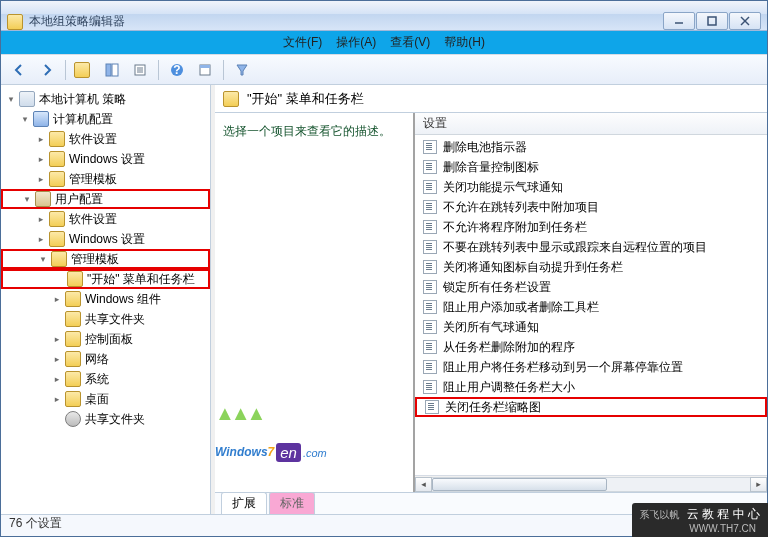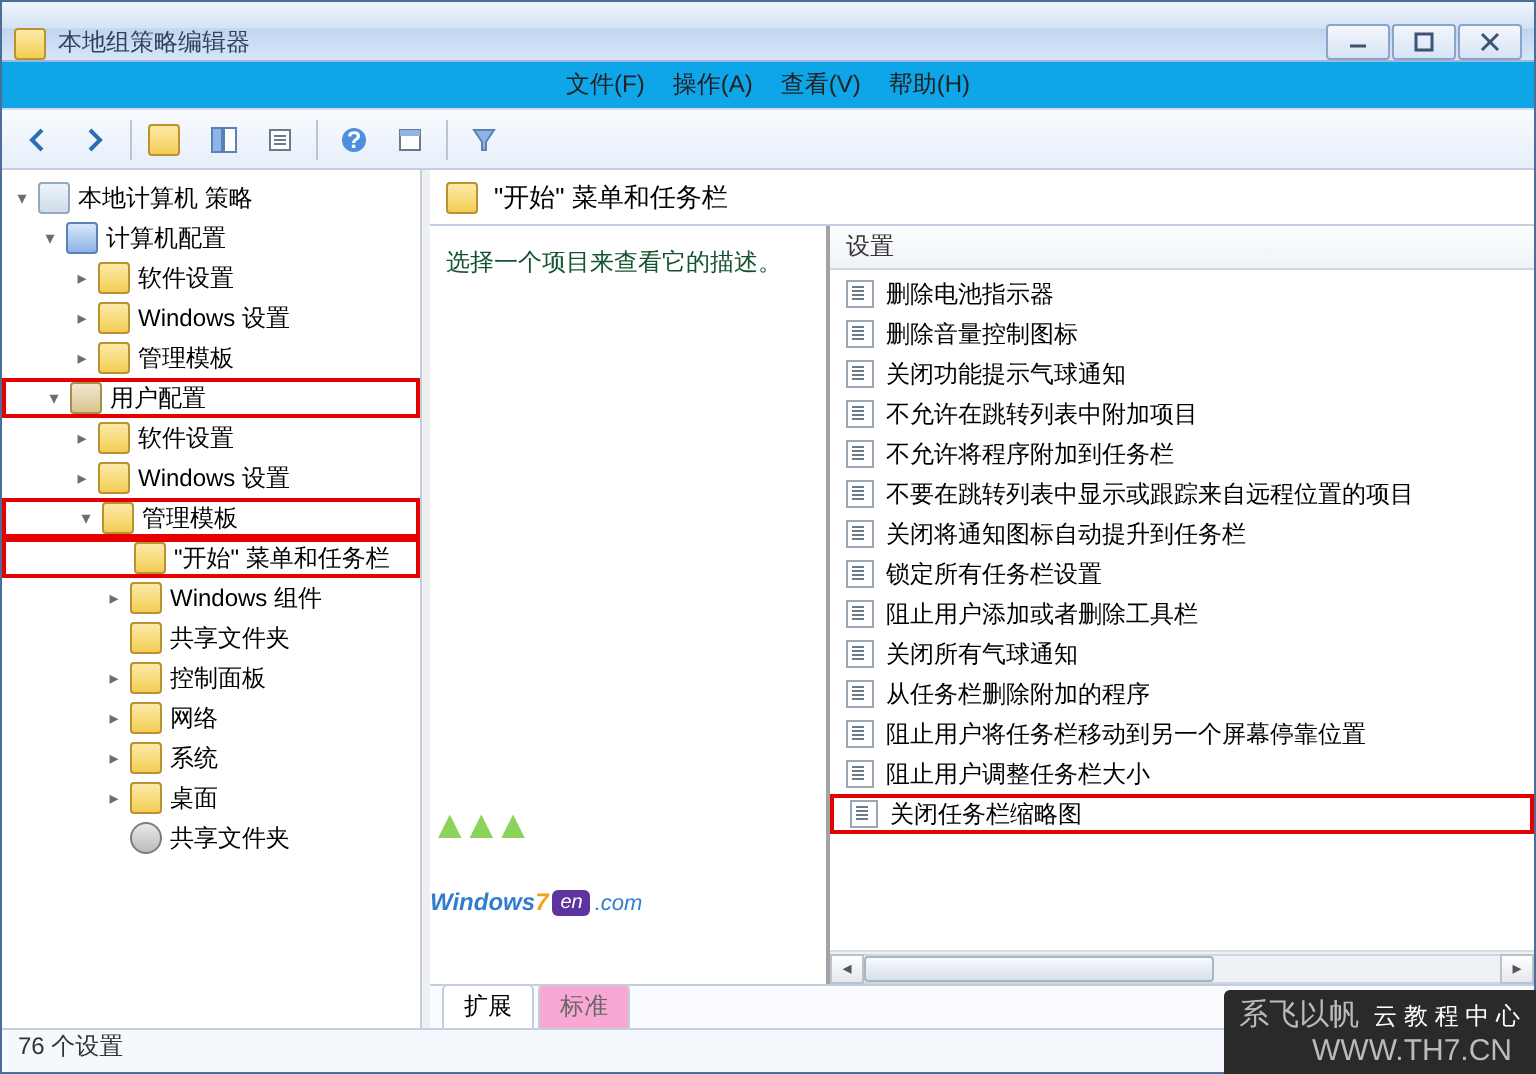--- a/index.html
+++ b/index.html
@@ -46,25 +46,25 @@
 .tab.inactive { background: #f9a8d4; color: #666; }
 .statusbar { height: 22px; border-top: 1px solid #c1cfde; display: flex; padding: 0 8px; background: #f5f8fd; color: #333; }
 .splitter { width: 4px; background: #f0f0f0; cursor: col-resize; }
 .hscroll { height: 17px; background: #f0f0f0; border-top: 1px solid #d6dce5; display: flex; align-items: center; }
 .hscroll .sarrow { width: 17px; height: 15px; background: linear-gradient(#fefefe,#e4e8ee); border: 1px solid #b9c3cd; display: flex; align-items: center; justify-content: center; font-size: 9px; color: #555; }
 .hscroll .strack { flex: 1; height: 15px; background: #eef1f5; border-top: 1px solid #d0d7de; border-bottom: 1px solid #d0d7de; position: relative; }
 .hscroll .sthumb { position: absolute; left: 0; top: 0; height: 100%; width: 55%; background: linear-gradient(#f8fafd,#d7e0ea); border: 1px solid #a8b5c3; border-radius: 2px; }
 .watermark { position: absolute; left: 0; bottom: 50px; pointer-events: none; opacity: 0.9; }
 .wm-text { font-family: "Arial Black", Arial; font-size: 34px; font-style: italic; font-weight: 900; color: #1a6fc9; text-shadow: 1px 1px 0 #fff; }
 .wm-7 { color: #f19a00; }
-.wm-en { font-size: 10px; font-style: italic; background: #4c1d95; color: #fff; padding: 1px 4px; border-radius: 3px; margin-left: 2px; vertical-align: middle; }
+.wm-en { font-size: 15px; font-style: italic; background: #4c1d95; color: #fff; padding: 1px 4px; border-radius: 3px; margin-left: 2px; vertical-align: middle; }
 .wm-com { font-size: 11px; color: #1a6fc9; font-style: italic; margin-left: 2px; vertical-align: middle; }
 .wm-mtn { font-size: 20px; color: #7fcf4a; letter-spacing: -4px; }
 .footer-badge { position: absolute; right: 0; bottom: 0; background: #2a2a2a; color: #fff; padding: 3px 8px; font-size: 11px; border-radius: 3px 0 0 0; }
-.footer-badge .small { font-size: 15px; color: #bbb; margin-right: 4px; }
+.footer-badge .small { font-size: 10px; color: #bbb; margin-right: 4px; }
 </style>
 </head>
 <body>
 
 <div class="window">
   <div class="titlebar">
     <div class="title-icon"></div>
     <div class="title-text">本地组策略编辑器</div>
     <div class="win-btns">
       <div class="win-btn">

